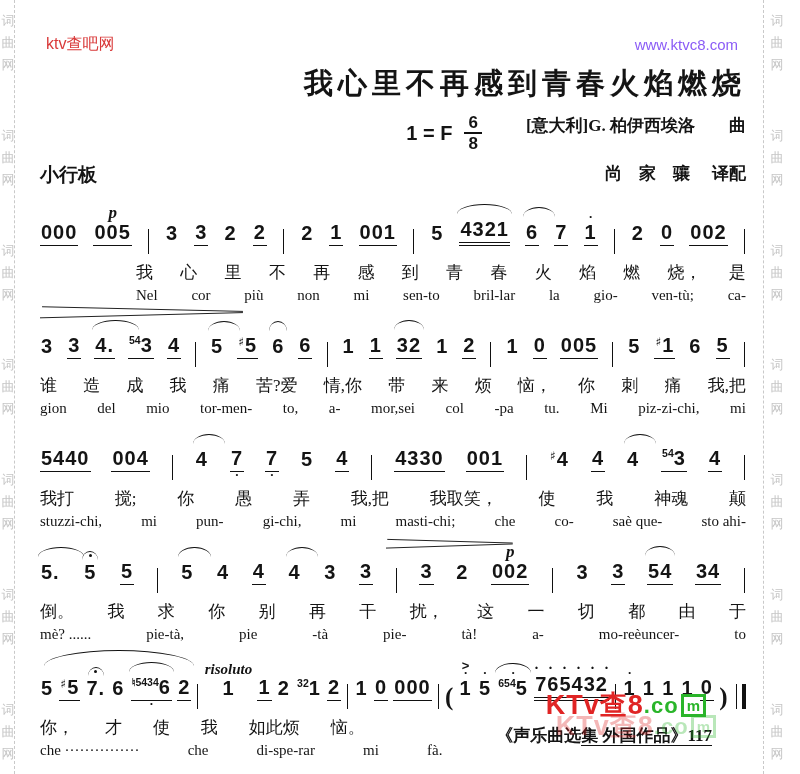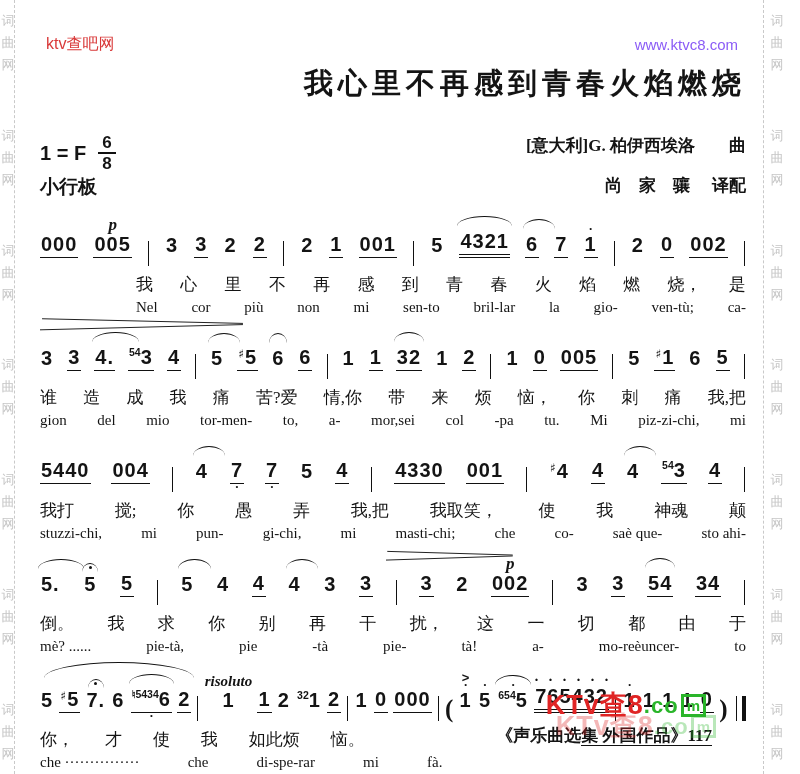--- a/index.html
+++ b/index.html
@@ -17,28 +17,28 @@
   
   .page{position:absolute;left:40px;right:54px;top:0;bottom:0;}
 
   .corner-red{position:absolute;left:6px;top:34px;color:#d93a3a;font-size:16px;
               font-family:"Liberation Sans",sans-serif;}
   .corner-green{position:absolute;right:8px;top:36px;color:#8b5cf6;font-size:15px;
                 font-family:"Liberation Sans",sans-serif;}
 
   .title{margin-top:64px;text-align:right;font-size:29px;font-weight:bold;letter-spacing:5px;}
 
-  .meta-row{display:flex;justify-content:space-between;align-items:flex-start;margin-top:30px;}
+  .meta-row{display:flex;justify-content:flex-end;align-items:flex-start;margin-top:10px;gap:44px;}
   .keyblock{display:flex;align-items:center;gap:12px;font-weight:bold;font-size:20px;
             font-family:"Liberation Sans",sans-serif;}
   .meter{display:inline-flex;flex-direction:column;align-items:center;line-height:1;font-size:17px;}
   .mnum{border-bottom:2px solid #111;padding:0 4px 1px;}
   .mden{padding-top:1px;}
   .credit{display:flex;gap:34px;font-size:17px;font-weight:bold;}
-  .tempo-row{display:flex;justify-content:space-between;margin-top:2px;}
+  .tempo-row{display:flex;justify-content:space-between;margin-top:10px;}
   .tempo{font-size:19px;font-weight:bold;}
   .credit2{display:flex;gap:22px;font-size:17px;font-weight:bold;}
 
   
   #systems{margin-top:14px;}
   .system{position:relative;margin-bottom:14px;}
   .notes-row{display:flex;justify-content:space-between;align-items:flex-end;}
 
   .tok{position:relative;display:flex;flex-direction:column;align-items:center;}
   .above{height:16px;display:flex;flex-direction:column;justify-content:flex-end;align-items:center;line-height:1;}

